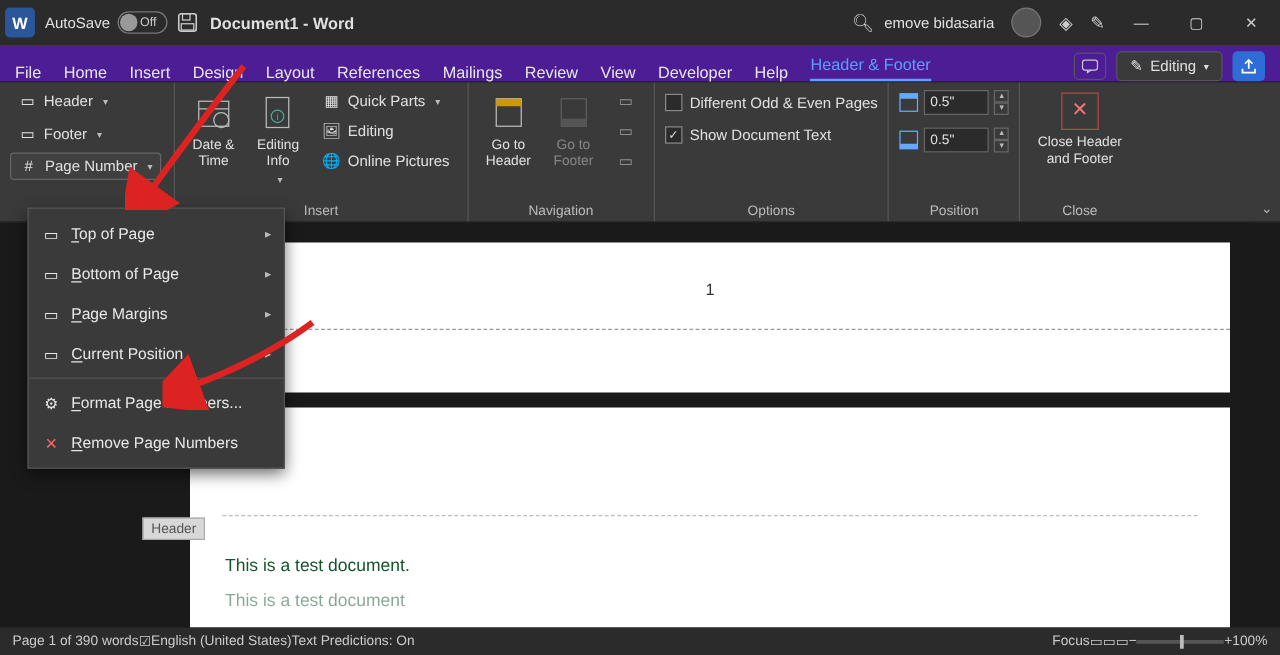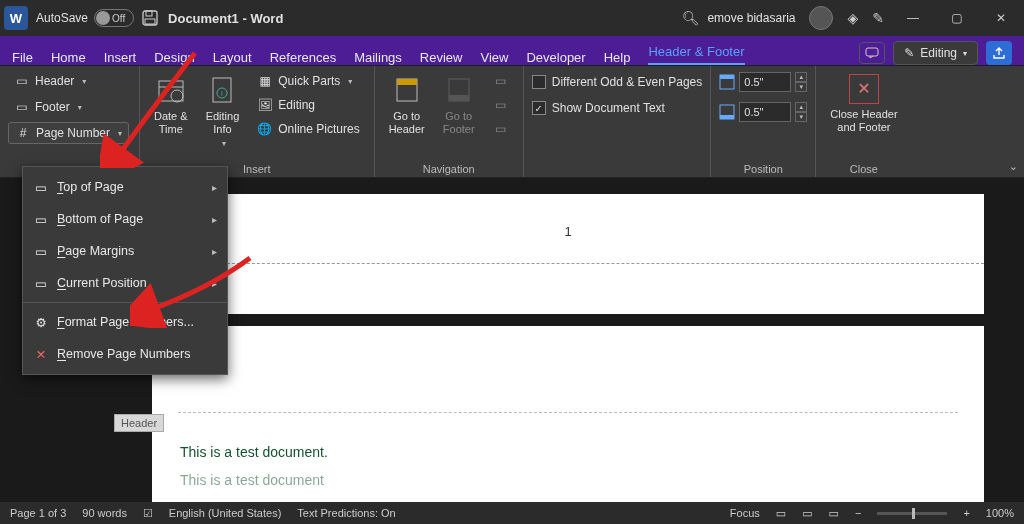--- a/index.html
+++ b/index.html
@@ -65,21 +65,21 @@
   .header-zone { border-bottom:1px dashed #999; }
   .page-num { text-align:center; color:#333; font-size:13px; padding-top:30px;}
   .body-text { color:#14532d; font-size:14px; padding:6px 28px;}
   .page2 .margin-line { position:absolute; left:26px; right:26px; top:86px; border-top:1px dashed #bbb;}
   .header-label-tab { position:absolute; left:-38px; top:88px; background:#d8d8d8; border:1px solid #aaa; color:#555; font-size:11px; padding:2px 6px;}
 
   
   .arrow { position:absolute; z-index:60; pointer-events:none;}
 
   
-  .statusbar { position:absolute; left:0; right:0; bottom:0; height:22px; background:#2b2b2b; display:flex; align-items:center; gap:16px; padding:0 10px; font-size:11px; color:#ccc;}
+  .statusbar { position:absolute; left:0; right:0; bottom:0; height:22px; background:#2b2b2b; display:flex; align-items:center; padding:0 10px; font-size:11px; color:#ccc;}
   .statusbar .spacer { flex:1;}
   .zoom-slider { width:70px; height:3px; background:#555; position:relative;}
   .zoom-slider .thumb { position:absolute; left:50%; top:-4px; width:3px; height:11px; background:#bbb;}
 
   svg { display:block; }
 </style>
 </head>
 <body>
 
 <div class="titlebar">
@@ -252,20 +252,21 @@
       <label class="checkbox-row">
             <span class="chk"></span>
             <span>Different Odd &amp; Even Pages</span>
           </label>
       <label class="checkbox-row">
             <span class="chk">✓</span>
             <span>Show Document Text</span>
           </label>
     </div>
       </div>
+    <div class="group-label">Options</div>
   </div>
 
   <div class="ribbon-group">
     <div class="group-body">
         <div class="col" style="gap:6px;">
       <div class="spin-row">
         <span class="icon">
               <svg width="16" height="16">
                 <rect x="1" y="1" width="14" height="14" fill="none" stroke="#6af"></rect>
                 <rect x="1" y="1" width="14" height="4" fill="#6af"></rect>

